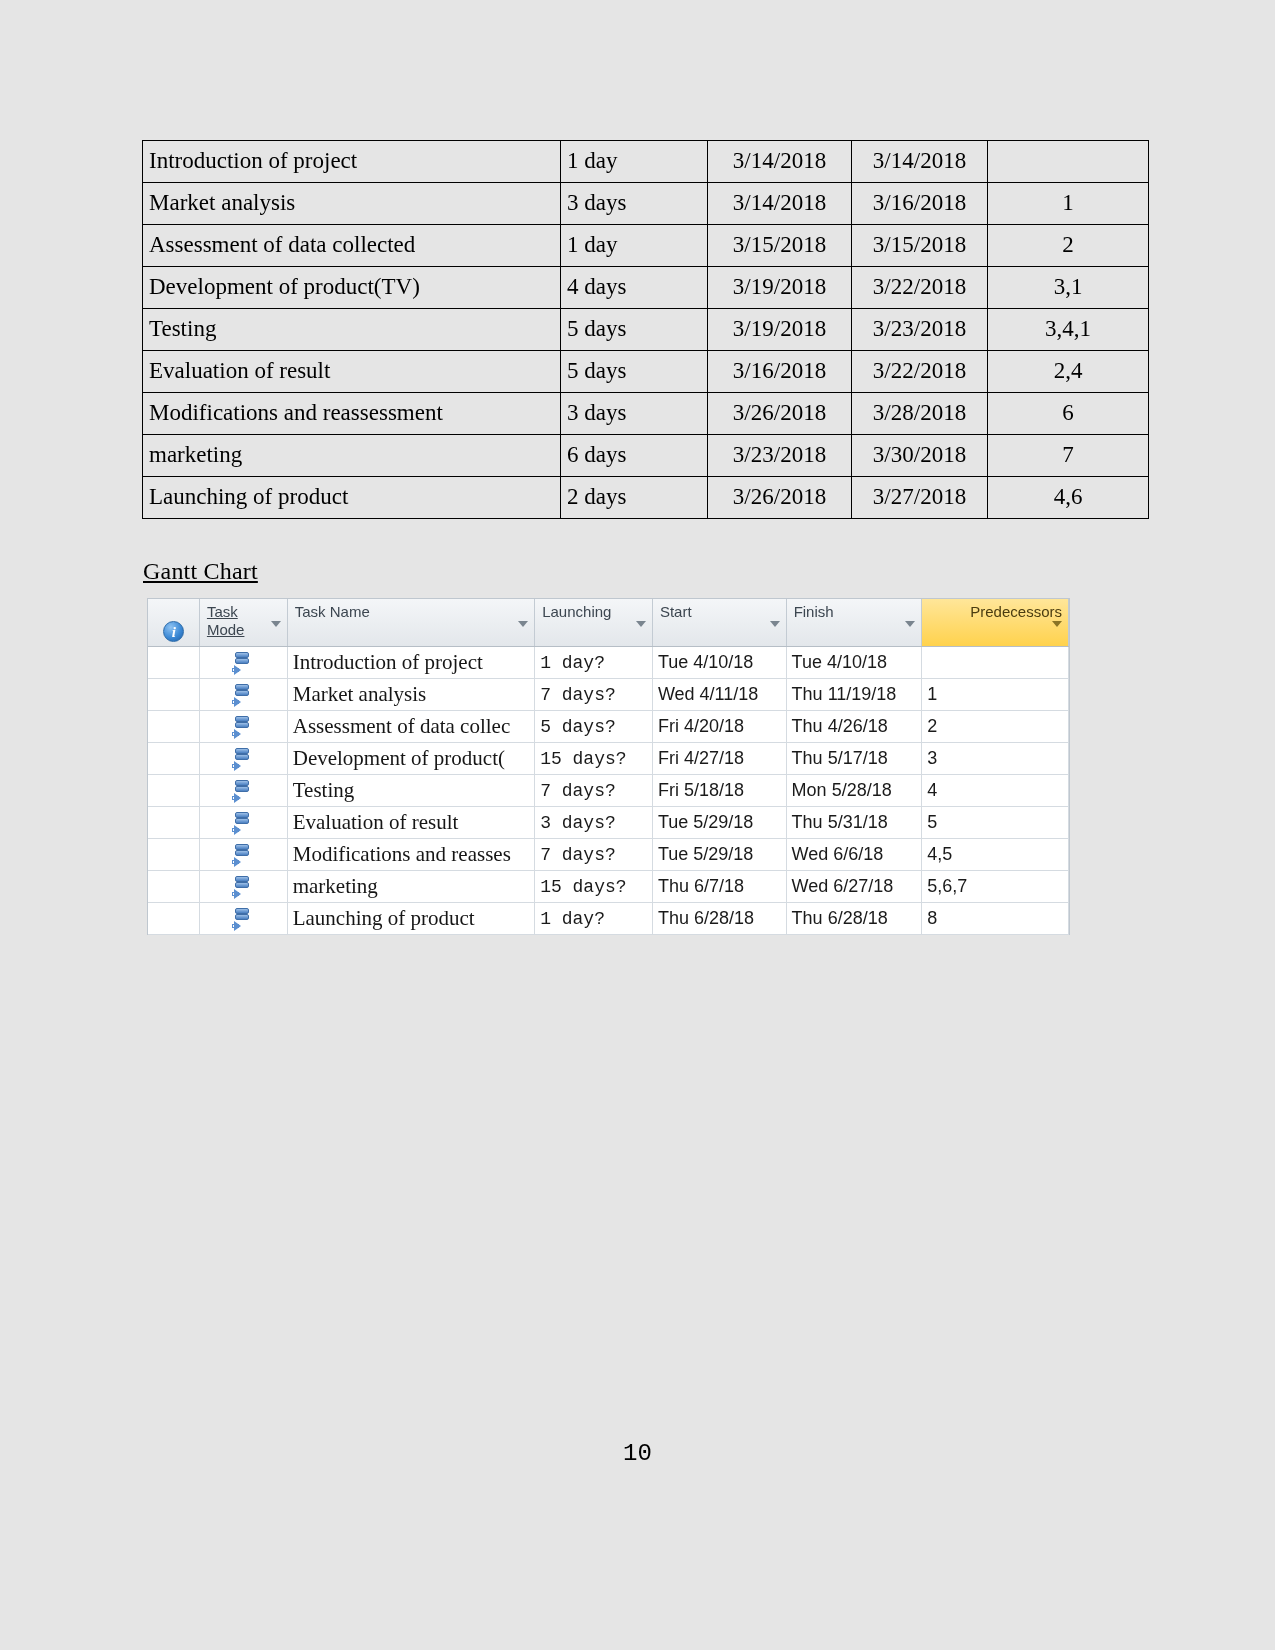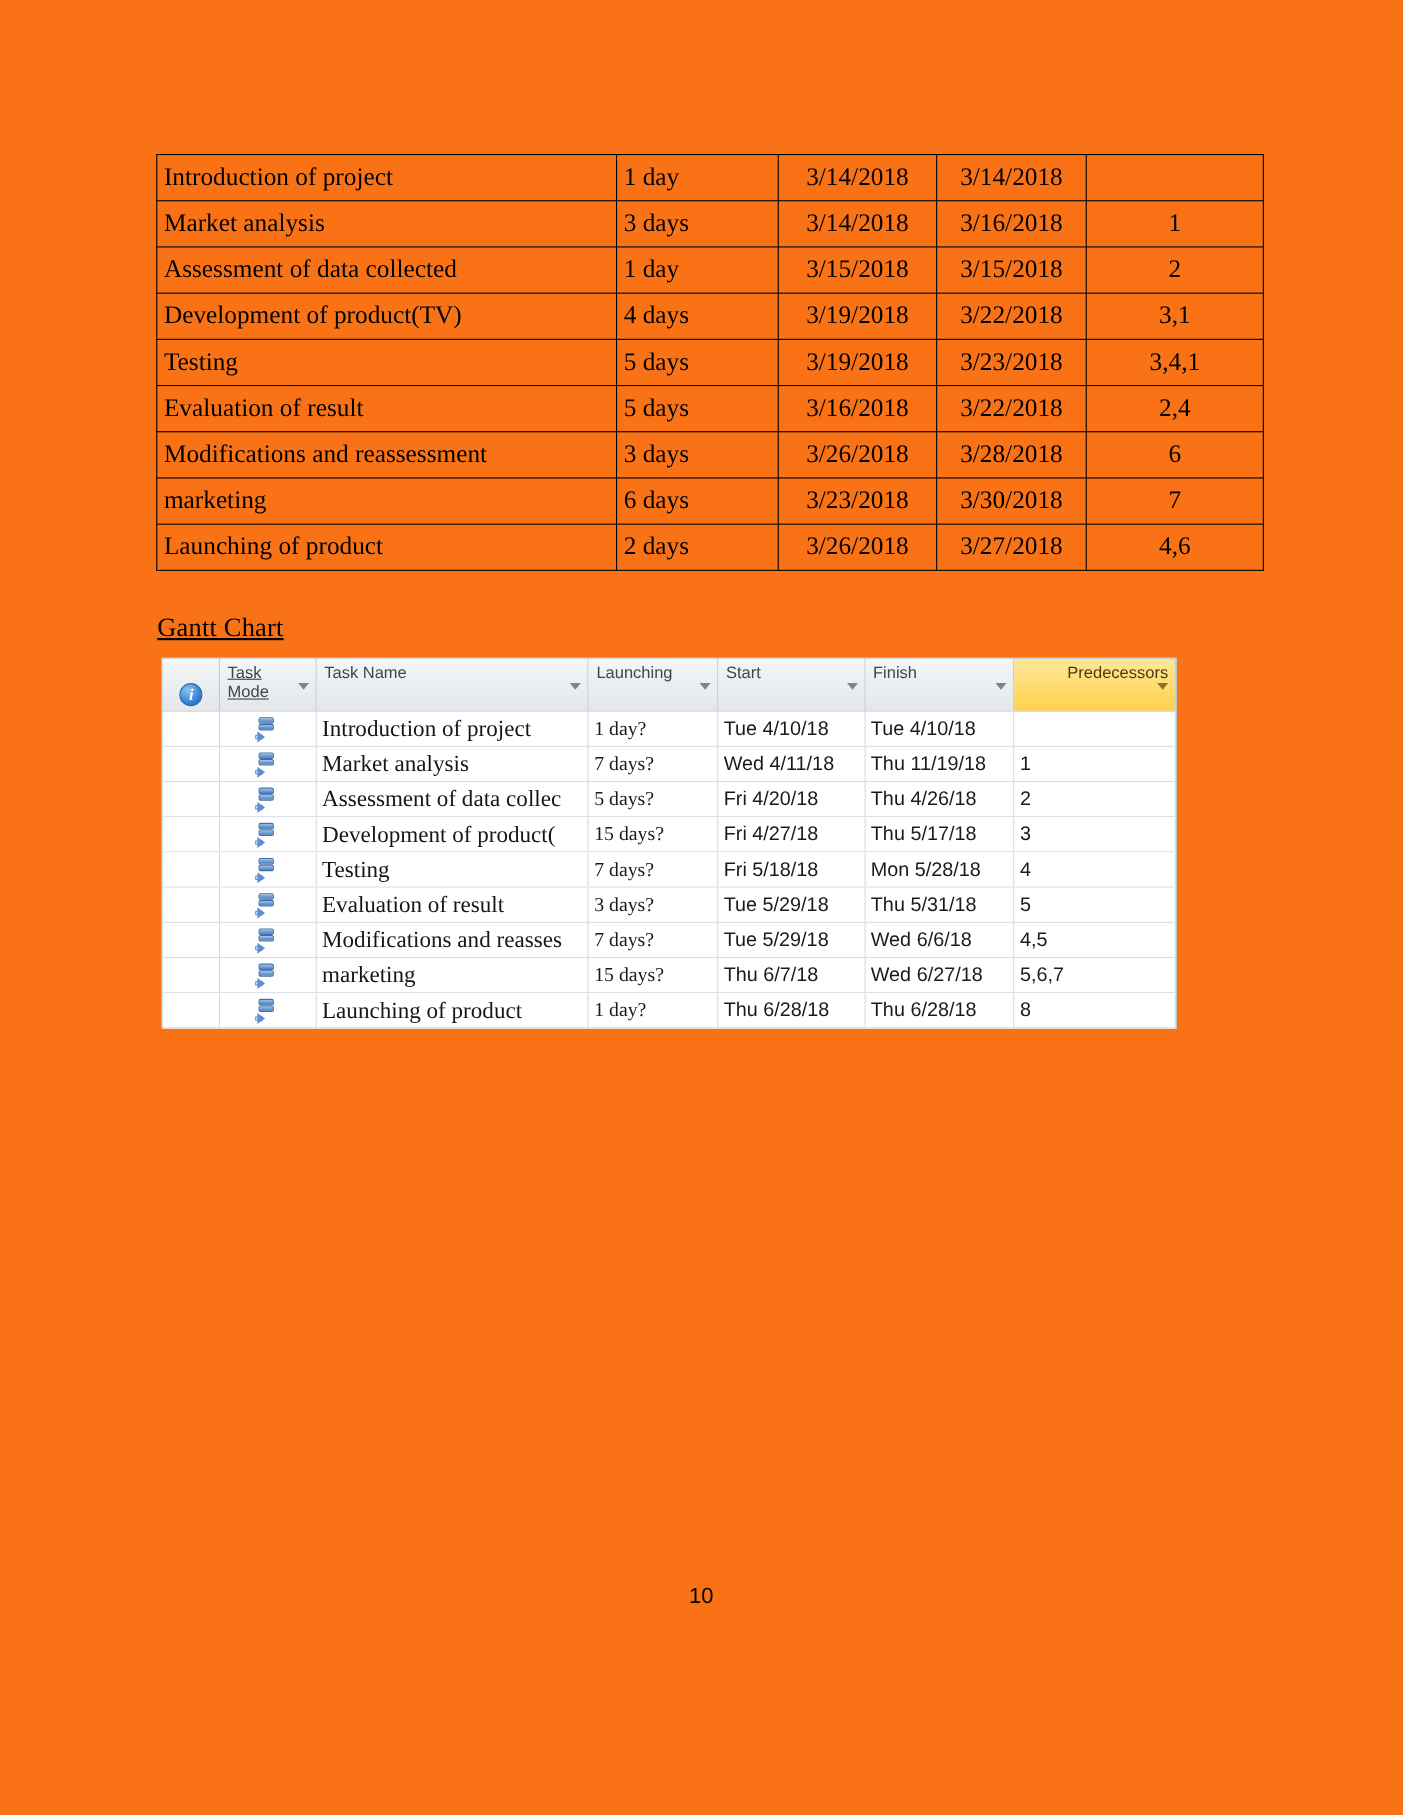--- a/index.html
+++ b/index.html
@@ -4,21 +4,21 @@
 <style>
   html, body {
     margin: 0;
     padding: 0;
     background: #ffffff;
   }
   .page {
     position: relative;
     width: 1275px;
     height: 1650px;
-    background: #f97316;
+    background: #e5e5e5;
     font-family: "Liberation Serif", "DejaVu Serif", serif;
     overflow: hidden;
   }
 
   
   .schedule-wrap {
     position: absolute;
     left: 142px;
     top: 140px;
     width: 932px;
@@ -141,21 +141,21 @@
     align-items: center;
     overflow: hidden;
     white-space: nowrap;
   }
   .c-info   { width: 52px;  border-right: 1px solid #d5dbe1; }
   .c-mode   { width: 88px;  justify-content: center; }
   .c-name   { width: 248px; padding-left: 18px;
               font-family: "Liberation Serif", "DejaVu Serif", serif;
               font-size: 21px; color: #161616; }
   .c-dur2   { width: 118px;
-              font-family: Liberation Serif, serif;
+              font-family: Liberation Mono, monospace;
               font-size: 18px; color: #1a1a1a; }
   .c-start2 { width: 134px;
               font-family: "Liberation Sans", "DejaVu Sans", sans-serif;
               font-size: 18px; color: #1a1a1a; }
   .c-fin2   { width: 136px;
               font-family: "Liberation Sans", "DejaVu Sans", sans-serif;
               font-size: 18px; color: #1a1a1a; }
   .c-pred2  { width: 147px; border-right: none;
               font-family: "Liberation Sans", "DejaVu Sans", sans-serif;
               font-size: 18px; color: #1a1a1a; }
@@ -198,22 +198,22 @@
     box-sizing: border-box;
   }
 
   
   .page-number {
     position: absolute;
     left: 0;
     top: 1440px;
     width: 1275px;
     text-align: center;
-    font-family: Liberation Sans, sans-serif;
-    font-size: 20px;
+    font-family: Liberation Mono, monospace;
+    font-size: 24px;
     color: #000000;
   }
 </style>
 </head>
 <body>
 
 <div class="page">
 
   <div class="schedule-wrap">
     <table class="schedule">

